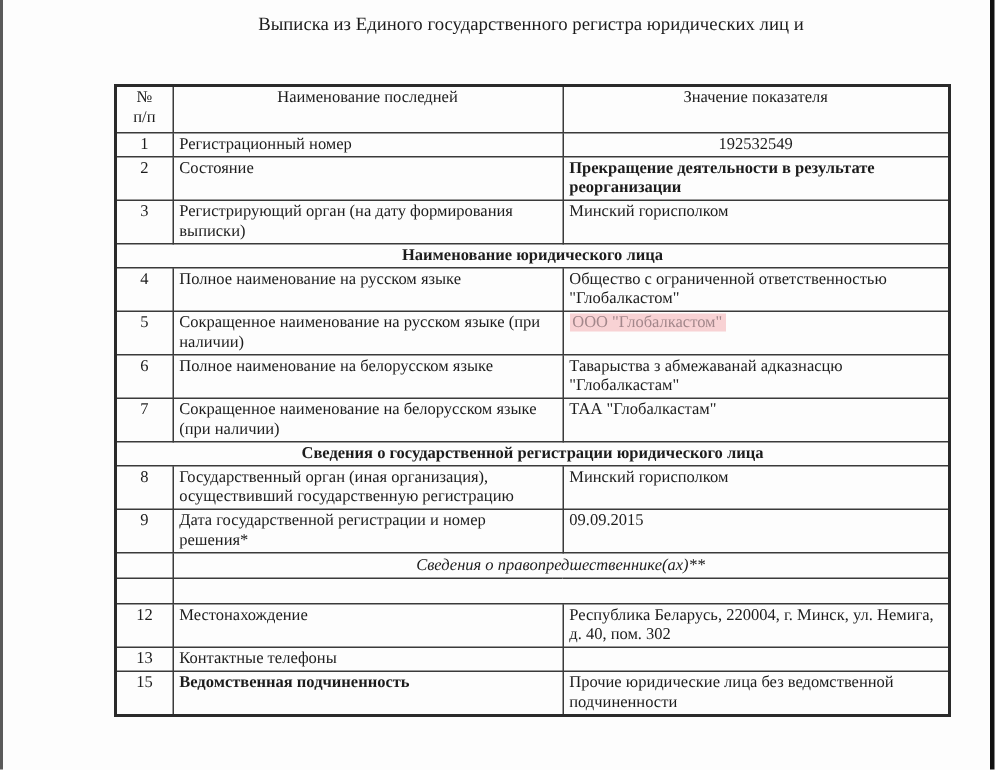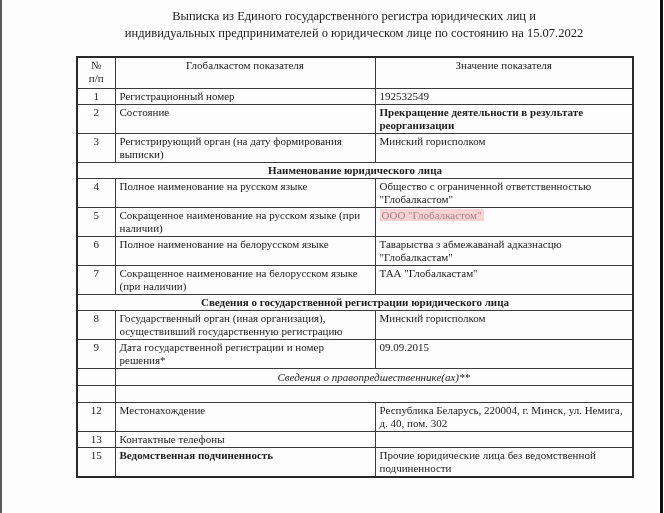--- a/index.html
+++ b/index.html
@@ -60,49 +60,48 @@
     margin-top: 19px;
   }
   td.spanrow {
     text-align: center;
     padding: 0 4px;
     line-height: 14px;
     height: 14px;
     font-style: italic;
   }
   td.bold { font-weight: bold; }
-  td.center { }
+  td.center { text-align: center; }
   .hl {
     background: var(--hl-bg, #f8d2d4);
     color: var(--hl-text, #a3878b);
     padding: 0 2px;
   }
 </style>
 </head>
 <body>
 
 <div class="scan-edge-left"></div>
 <div class="scan-edge-right"></div>
 
 <div class="doc-title">
   <div>Выписка из Единого государственного регистра юридических лиц и</div>
-  <div>индивидуальных предпринимателей о юридическом лице по состоянию на 15.07.2022</div>
 </div>
 
 <table class="registry">
   <colgroup>
     <col class="c-num">
       <col class="c-name">
       <col class="c-val">
   </colgroup>
   <tbody id="registry-body">
     <tr>
       <td class="hdr">№
 п/п</td>
-      <td class="hdr">Глобалкастом показателя</td>
+      <td class="hdr">Наименование последней</td>
       <td class="hdr">Значение показателя</td>
     </tr>
   <tr>
         <td class="num">1</td>
         <td class="">Регистрационный номер</td>
         <td class="center">192532549</td>
       </tr>
       <tr>
         <td class="num">2</td>
         <td class="">Состояние</td>

